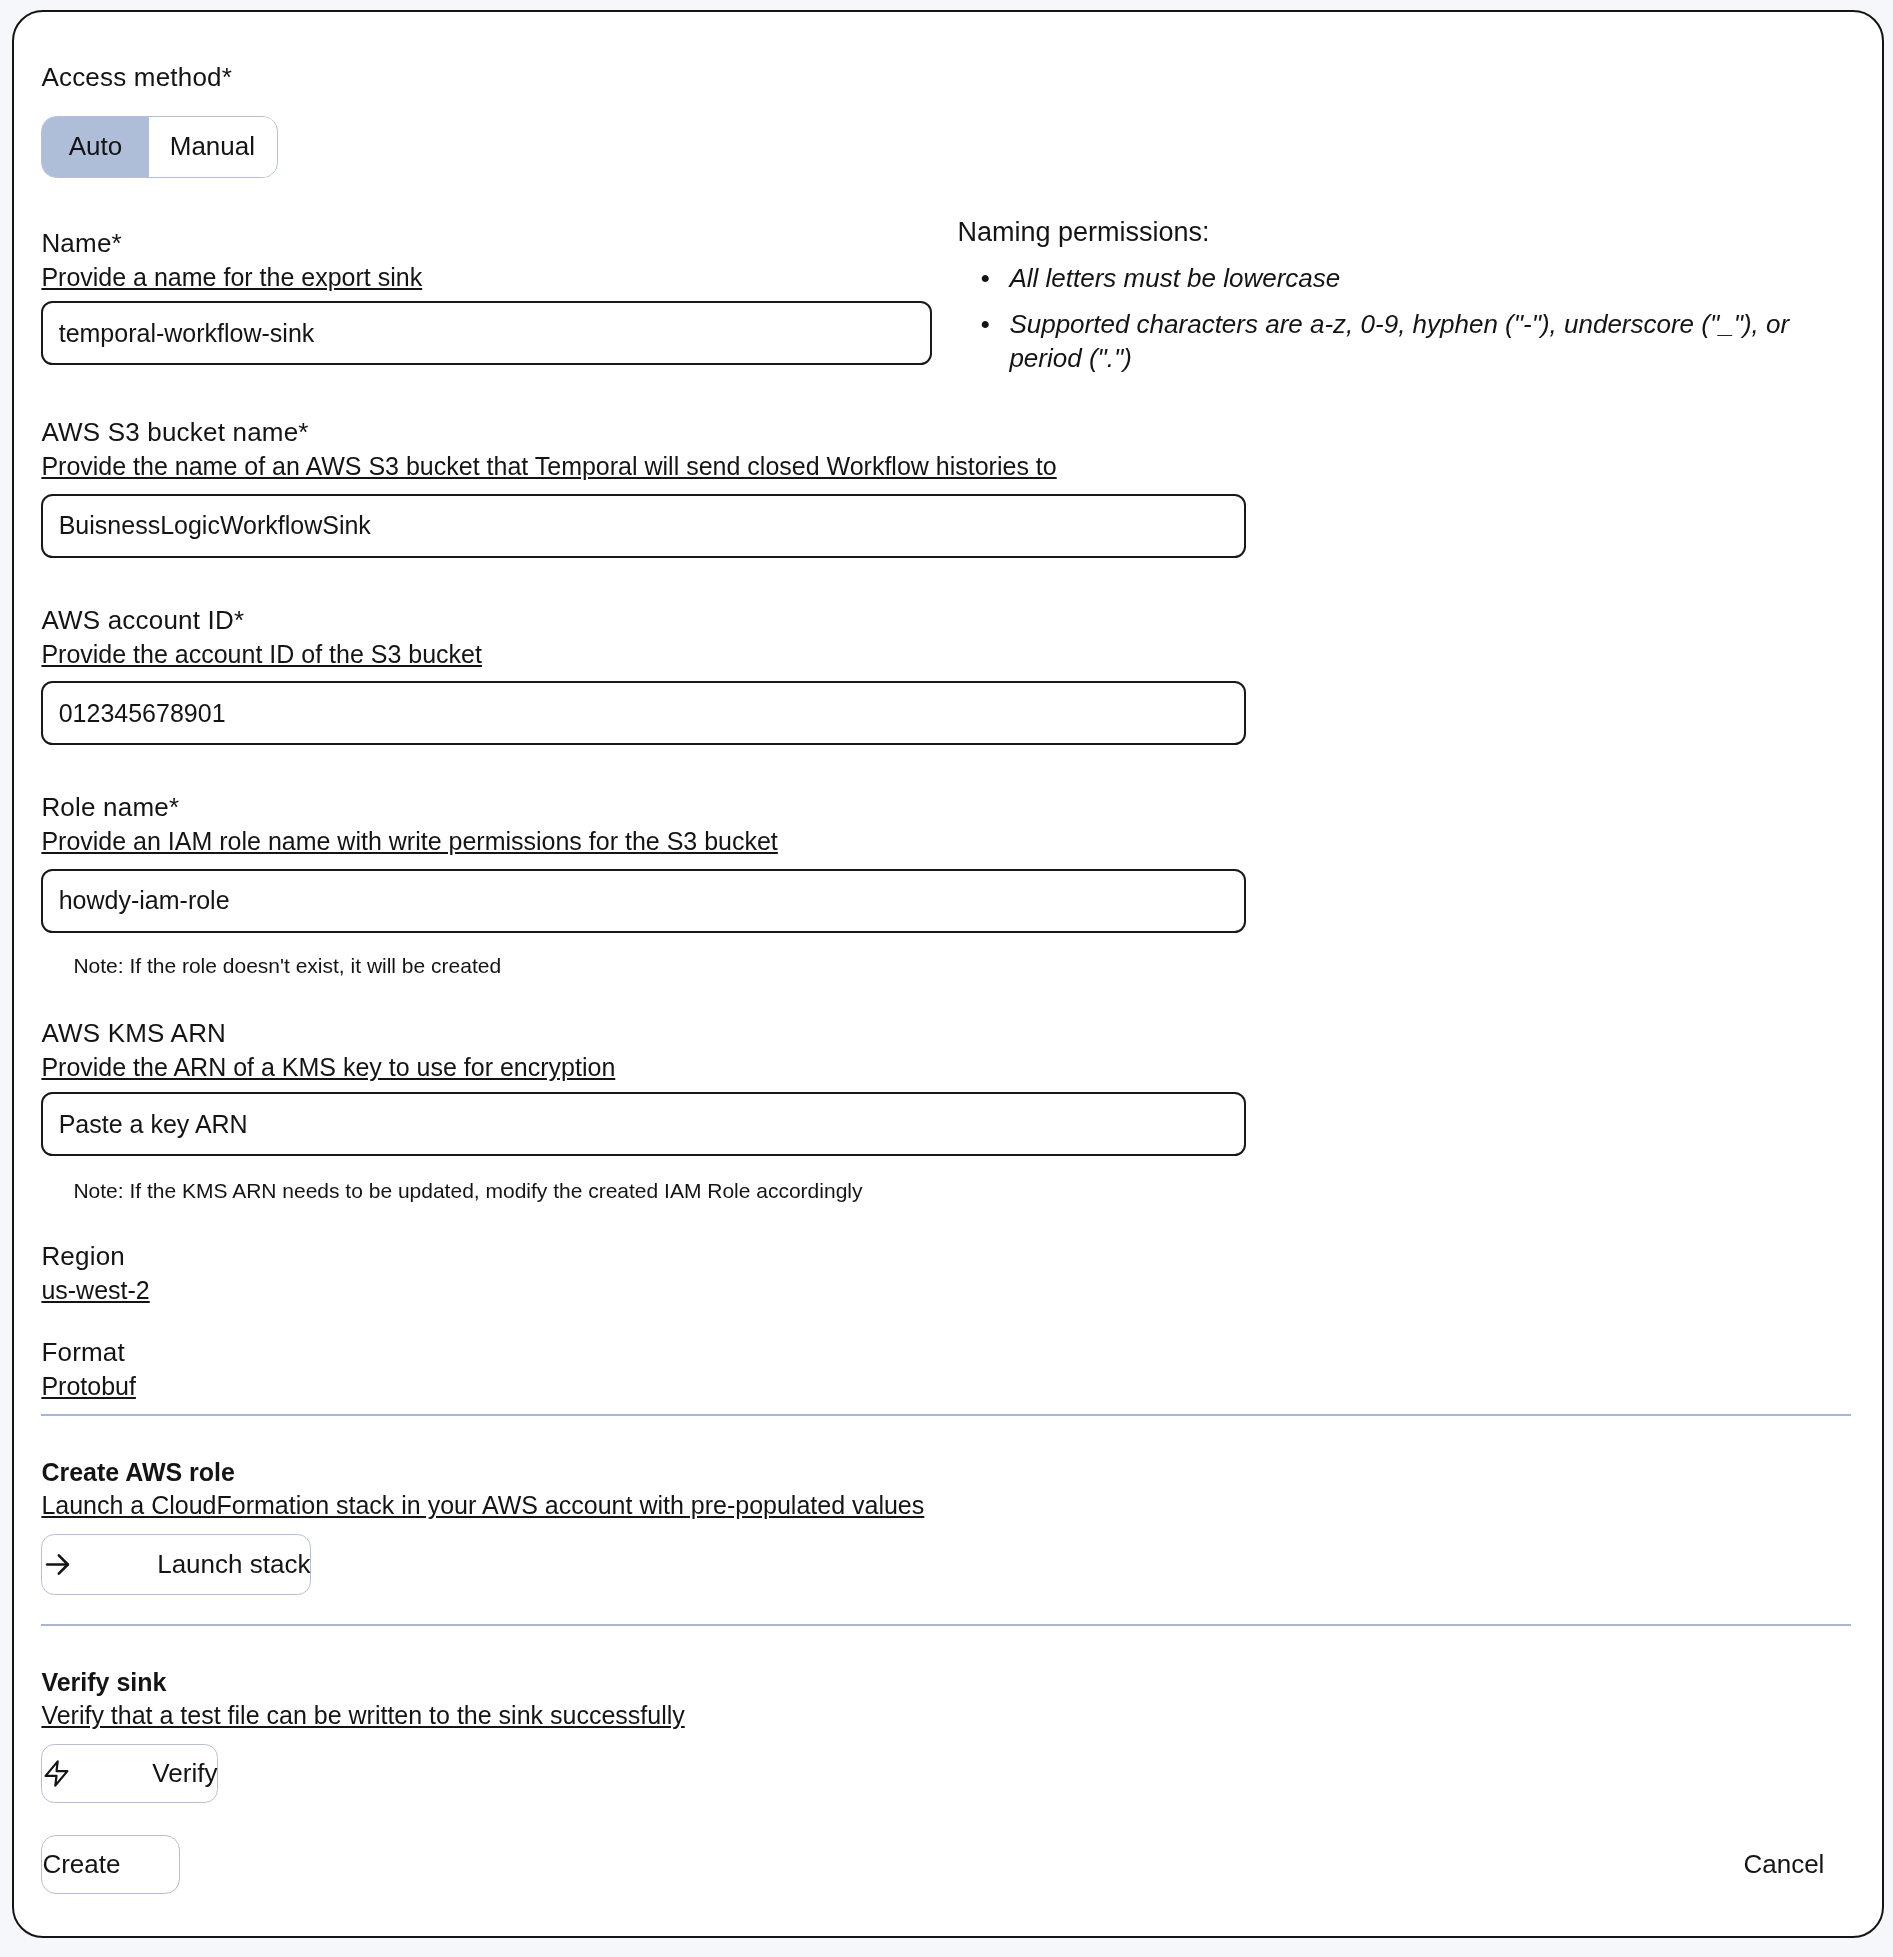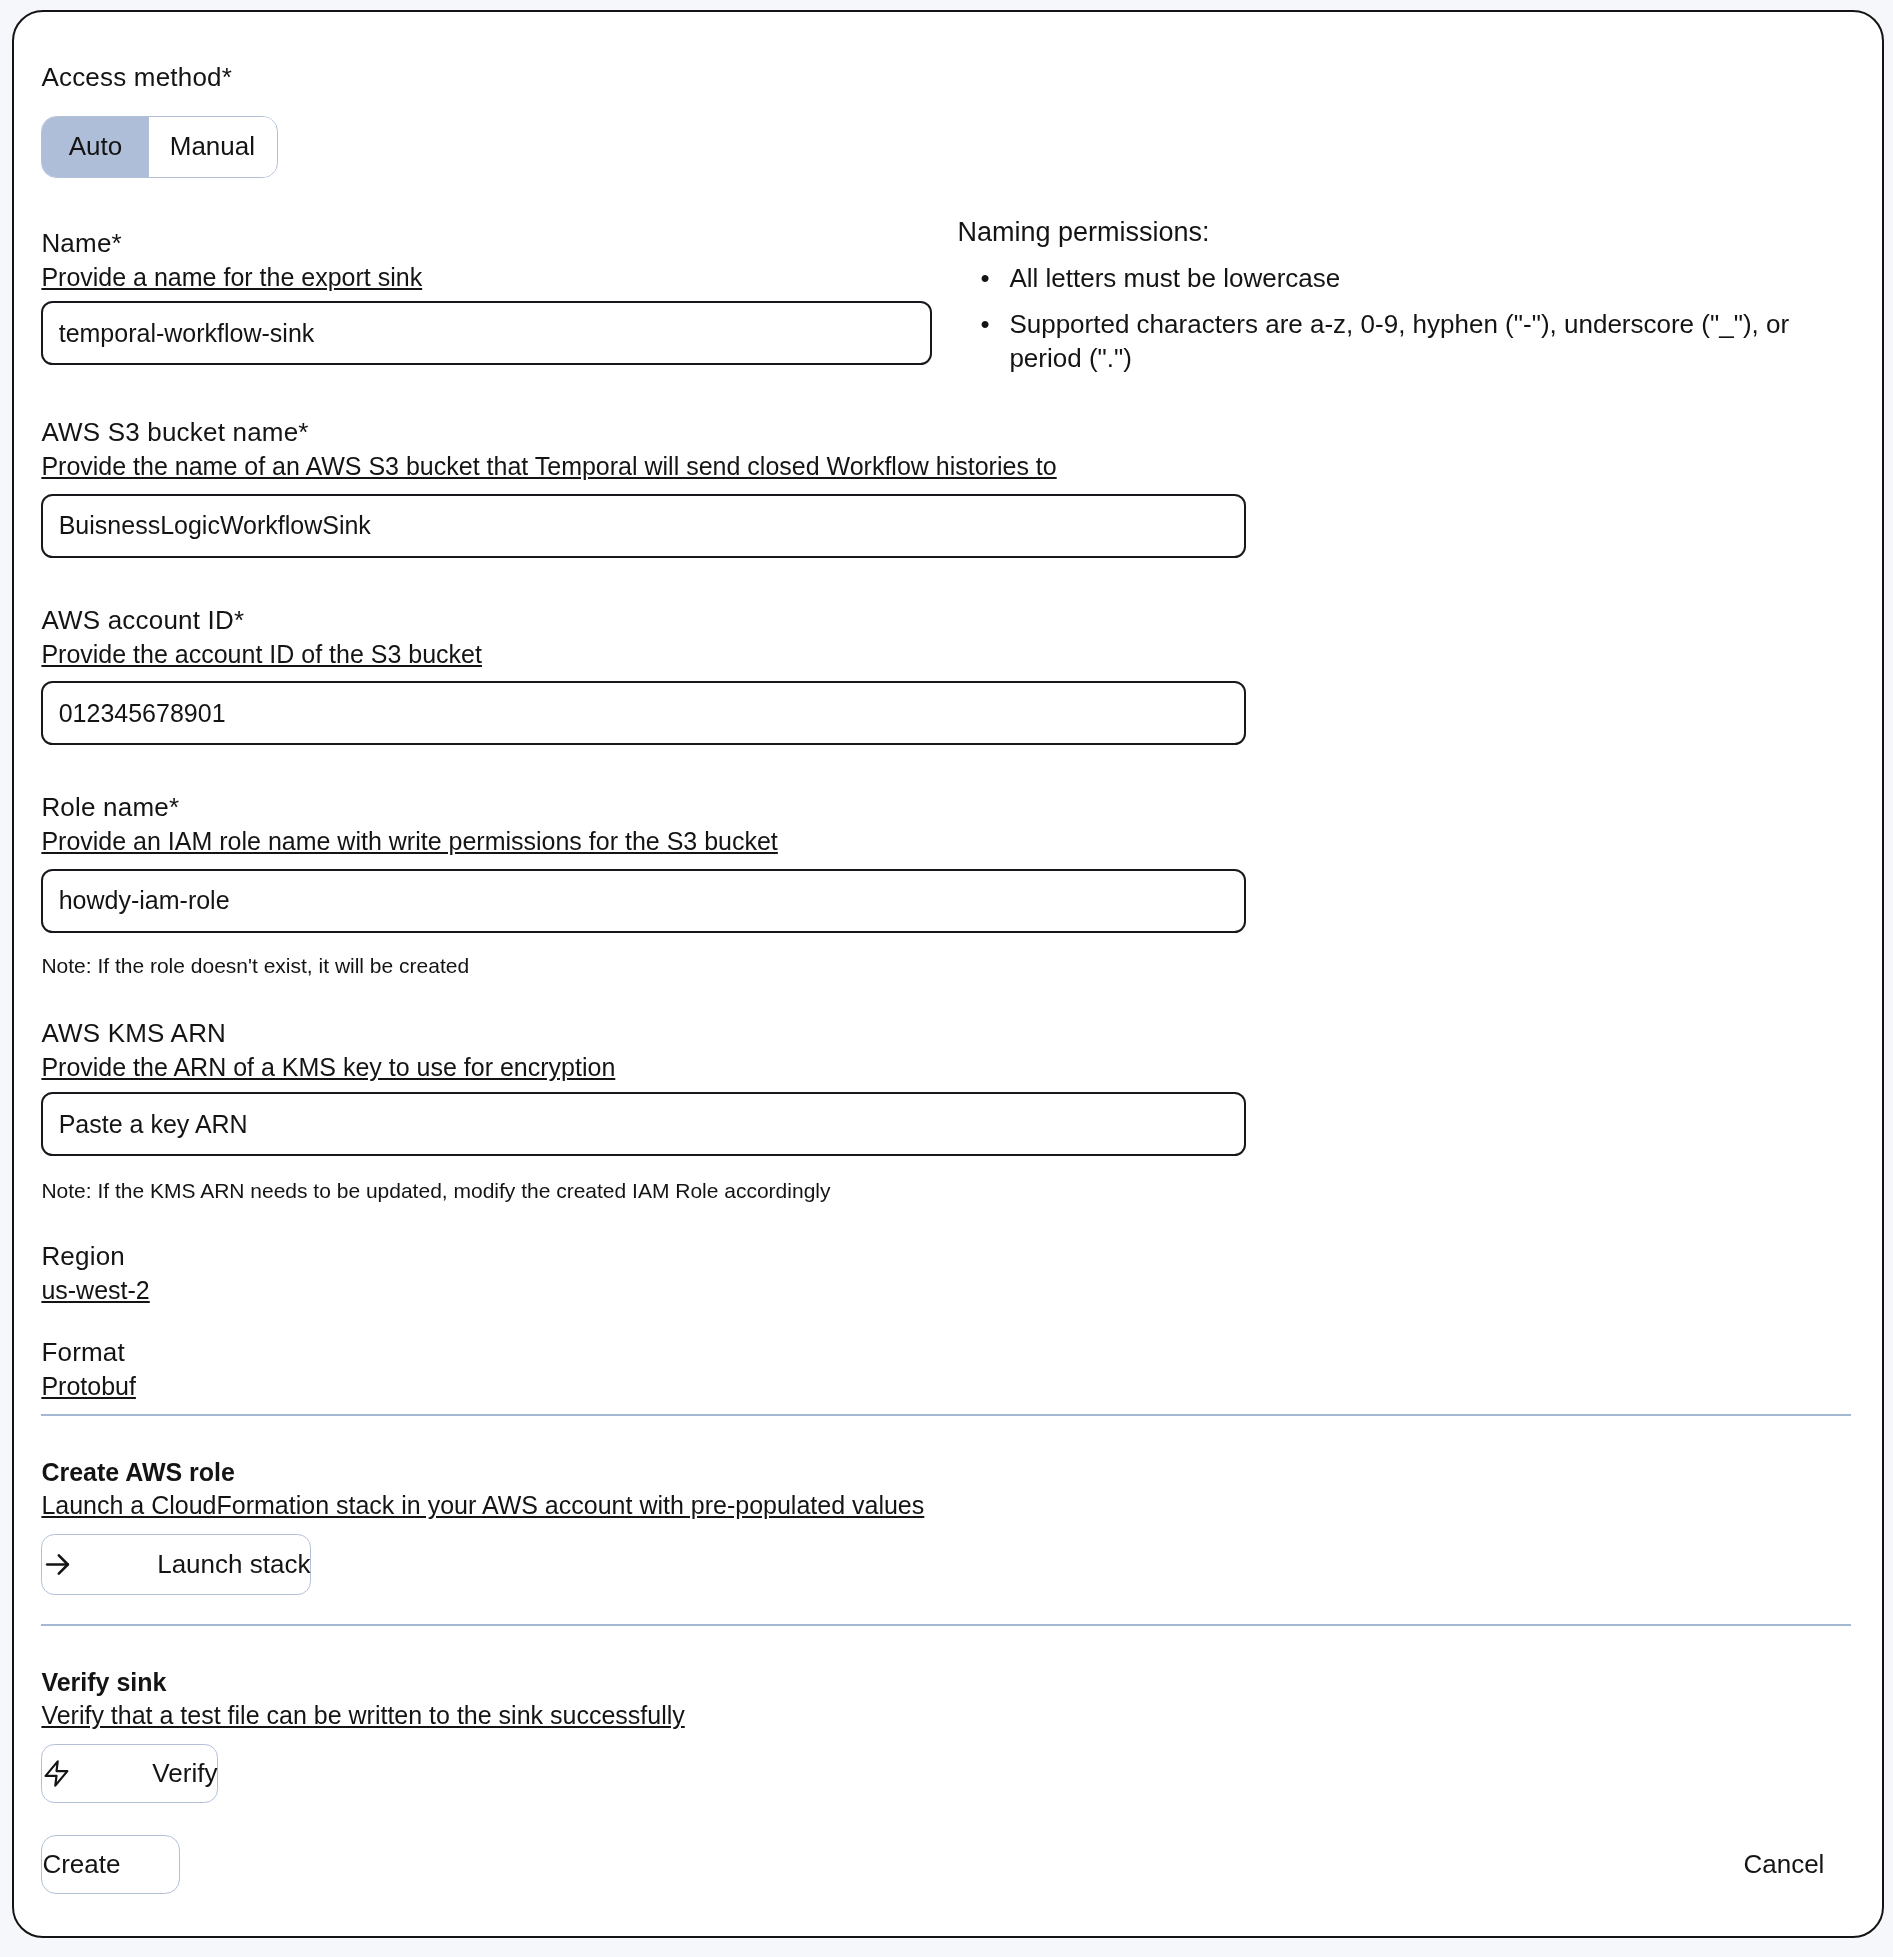--- a/index.html
+++ b/index.html
@@ -44,20 +44,21 @@
     padding: 0 15.3px;
     outline: none;
   }
   .text-input::placeholder { color: #141414; opacity: 1; }
   .input-narrow { width: 891px; margin-top: 7.6px; }
   .input-wide  { width: 1205px; }
   .note {
     font-size: 21px;
     line-height: 27px;
     color: #141414;
+    margin-left: 32px;
   }
   .segmented {
     margin-top: 22px;
     width: 237px; height: 62px;
     display: flex;
     border: 1.9px solid #b3c0d8;
     border-radius: 15.3px;
     overflow: hidden;
     background: #ffffff;
   }
@@ -77,21 +78,21 @@
   .naming-req {
     position: absolute;
     left: 943px; top: 203px;
     width: 891px;
   }
   .naming-req-title {
     font-size: 27px;
     line-height: 34px;
     font-weight: 400;
   }
-  .naming-req ul { list-style: none; margin-top: 8.6px; }
+  .naming-req ul { list-style: none; margin-top: 8.6px; font-style: italic; }
   .naming-req li {
     position: relative;
     font-size: 26px;
     line-height: 34px;
     padding-left: 52px;
     margin-top: 12.4px;
   }
   .naming-req li::before {
     content: "\2022";
     position: absolute;

